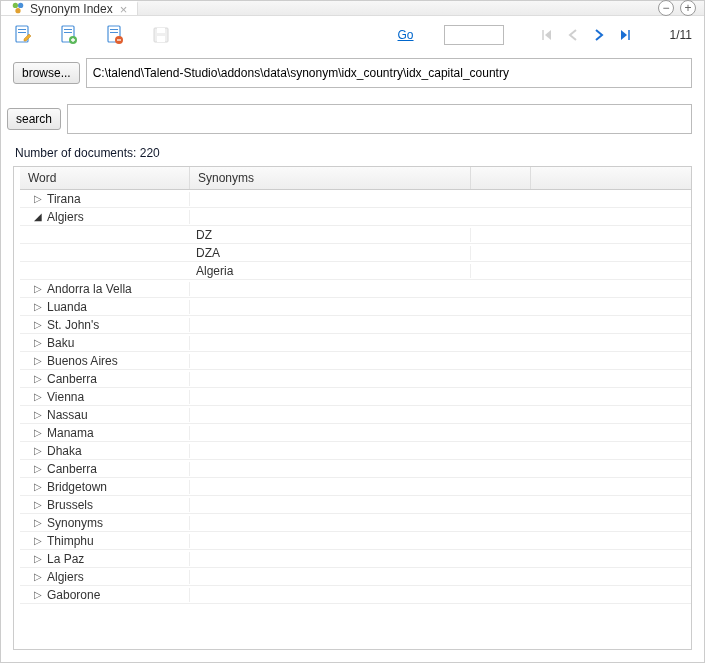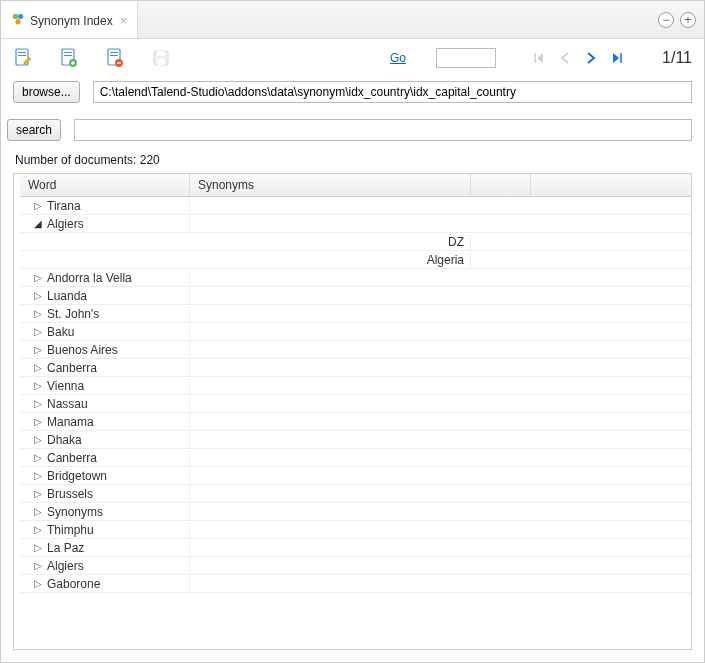--- a/index.html
+++ b/index.html
@@ -1,50 +1,50 @@
 <!DOCTYPE html>
 <html><head>
 <meta charset="utf-8">
 <style>
   * { box-sizing: border-box; margin: 0; padding: 0; }
   body { font-family: "Segoe UI", Tahoma, sans-serif; font-size: 12px; color: #333; background: #fff; }
   .window { width: 705px; height: 663px; border: 1px solid #ccc; background: #fff; display: flex; flex-direction: column; }
-  .titlebar { height: 38px; background: linear-gradient(#f7f7f7,#ececec); border-bottom: 1px solid #ddd; display: flex; align-items: stretch; }
+  .titlebar { height: 15px; background: linear-gradient(#f7f7f7,#ececec); border-bottom: 1px solid #ddd; display: flex; align-items: stretch; }
   .tab { display: flex; align-items: center; gap: 5px; padding: 0 10px; background: #fff; border-right: 1px solid #ddd; border-top: 2px solid transparent; }
   .tab-icon svg { width: 14px; height: 14px; }
   .tab-title { font-size: 12px; color: #333; }
   .tab-close { color: #aaa; font-size: 13px; margin-left: 2px; cursor: pointer; }
   .title-spacer { flex: 1; }
   .title-actions { display: flex; align-items: center; gap: 6px; padding: 0 8px; }
   .circle-btn { width: 16px; height: 16px; border: 1px solid #999; border-radius: 50%; display: flex; align-items: center; justify-content: center; color: #666; font-size: 12px; line-height: 1; cursor: pointer; background: #fff; }
   .toolbar { display: flex; align-items: center; padding: 8px 12px; gap: 26px; }
   .tool-icon { width: 20px; height: 22px; display: flex; align-items: center; justify-content: center; cursor: pointer; position: relative; }
   .tool-icon svg { width: 18px; height: 20px; }
   .tool-spacer { flex: 1; }
   .go-link { color: #0066cc; text-decoration: underline; font-size: 12px; cursor: pointer; margin-right: 4px; }
   .go-input { width: 60px; height: 20px; border: 1px solid #bbb; padding: 0 3px; font-size: 12px; }
   .nav-icons { display: flex; align-items: center; gap: 8px; margin-left: 8px; }
   .nav-icon { width: 18px; height: 18px; display: flex; align-items: center; justify-content: center; cursor: pointer; }
-  .pager { margin-left: 10px; font-size: 16px; color: #333; }
-  .row-browse, .row-search { display: flex; align-items: center; padding: 4px 12px; gap: 13px; }
+  .pager { margin-left: 10px; font-size: 12px; color: #333; }
+  .row-browse, .row-search { display: flex; align-items: center; padding: 4px 12px; gap: 6px; }
   .btn { border: 1px solid #aaa; border-radius: 3px; background: linear-gradient(#fafafa,#e8e8e8); padding: 3px 8px; font-size: 12px; cursor: pointer; }
-  .path-input, .search-input { flex: 1; height: 22px; border: 1px solid #bbb; padding: 0 6px; font-size: 12px; background: #fff; }
+  .path-input, .search-input { flex: 1; height: 30px; border: 1px solid #bbb; padding: 0 6px; font-size: 12px; background: #fff; }
   .docs-count { padding: 8px 14px 6px; font-size: 12px; color: #0f172a; }
   .table-wrap { margin: 0 12px 12px; border: 1px solid #ccc; flex: 1; overflow: hidden; display: flex; flex-direction: column; padding-left: 6px; }
   .thead { display: flex; background: linear-gradient(#fafafa,#eee); border-bottom: 1px solid #ccc; }
   .th { padding: 4px 8px; font-size: 12px; color: #333; border-right: 1px solid #ddd; }
   .th.word { width: 170px; }
   .th.syn { flex: 1; }
   .th.c3 { width: 60px; }
   .th.c4 { width: 160px; border-right: none; }
   .tbody { overflow-y: auto; }
   .tr { display: flex; border-bottom: 1px solid #eee; height: 18px; align-items: center; }
   .td { padding: 0 6px; font-size: 12px; border-right: 1px solid #eee; overflow: hidden; white-space: nowrap; }
   .td.word { width: 170px; display: flex; align-items: center; gap: 3px; }
-  .td.syn { flex: 1; text-align: right; }
+  .td.syn { flex: 1; }
   .td.c3 { width: 60px; }
   .td.c4 { width: 160px; border-right: none; }
   .tree-arrow { width: 10px; display: inline-block; color: #666; font-size: 10px; margin-left: 8px; }
   .tree-arrow.expanded { color: #333; }
 </style>
 </head>
 <body>
 
 <div class="window">
   <div class="titlebar">
@@ -172,20 +172,26 @@
           <div class="td c4"></div>
         </div>
         <div class="tr">
           <div class="td word"></div>
           <div class="td syn">DZ</div>
           <div class="td c3"></div>
           <div class="td c4"></div>
         </div>
         <div class="tr">
           <div class="td word"></div>
+          <div class="td syn">DZA</div>
+          <div class="td c3"></div>
+          <div class="td c4"></div>
+        </div>
+        <div class="tr">
+          <div class="td word"></div>
           <div class="td syn">Algeria</div>
           <div class="td c3"></div>
           <div class="td c4"></div>
         </div>
         <div class="tr">
           <div class="td word">
             <span class="tree-arrow">▷</span>
             <span>Andorra la Vella</span>
           </div>
           <div class="td syn"></div>

